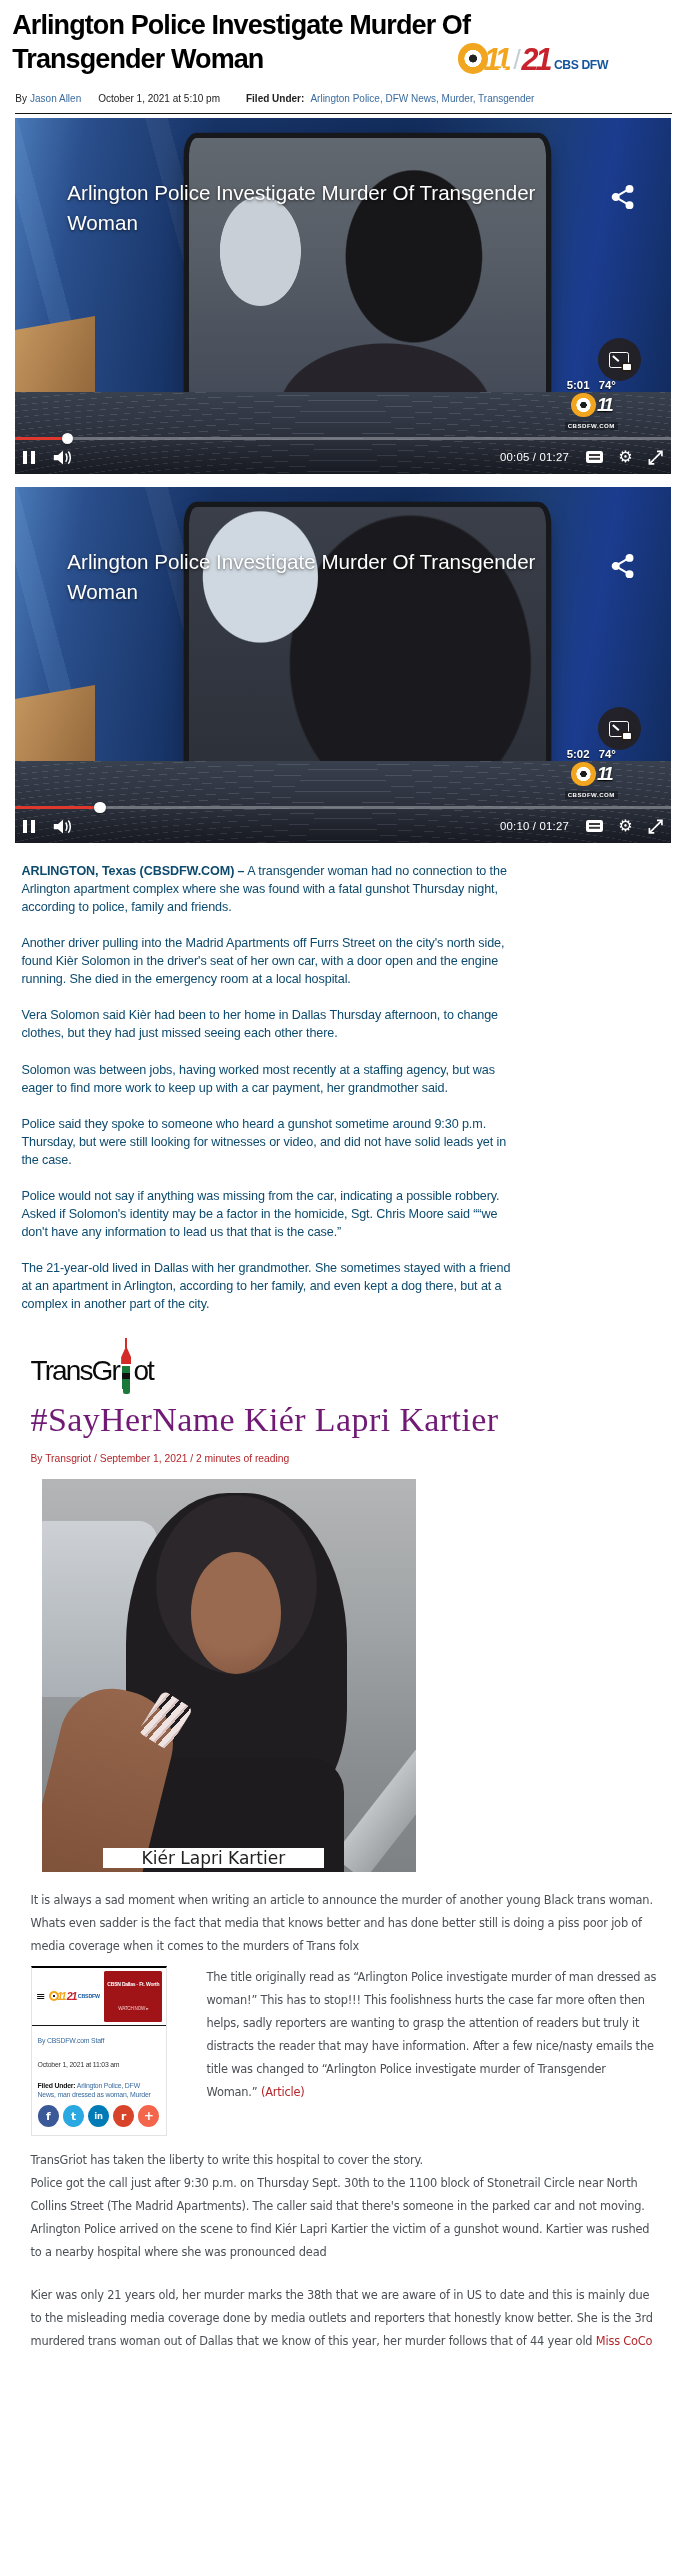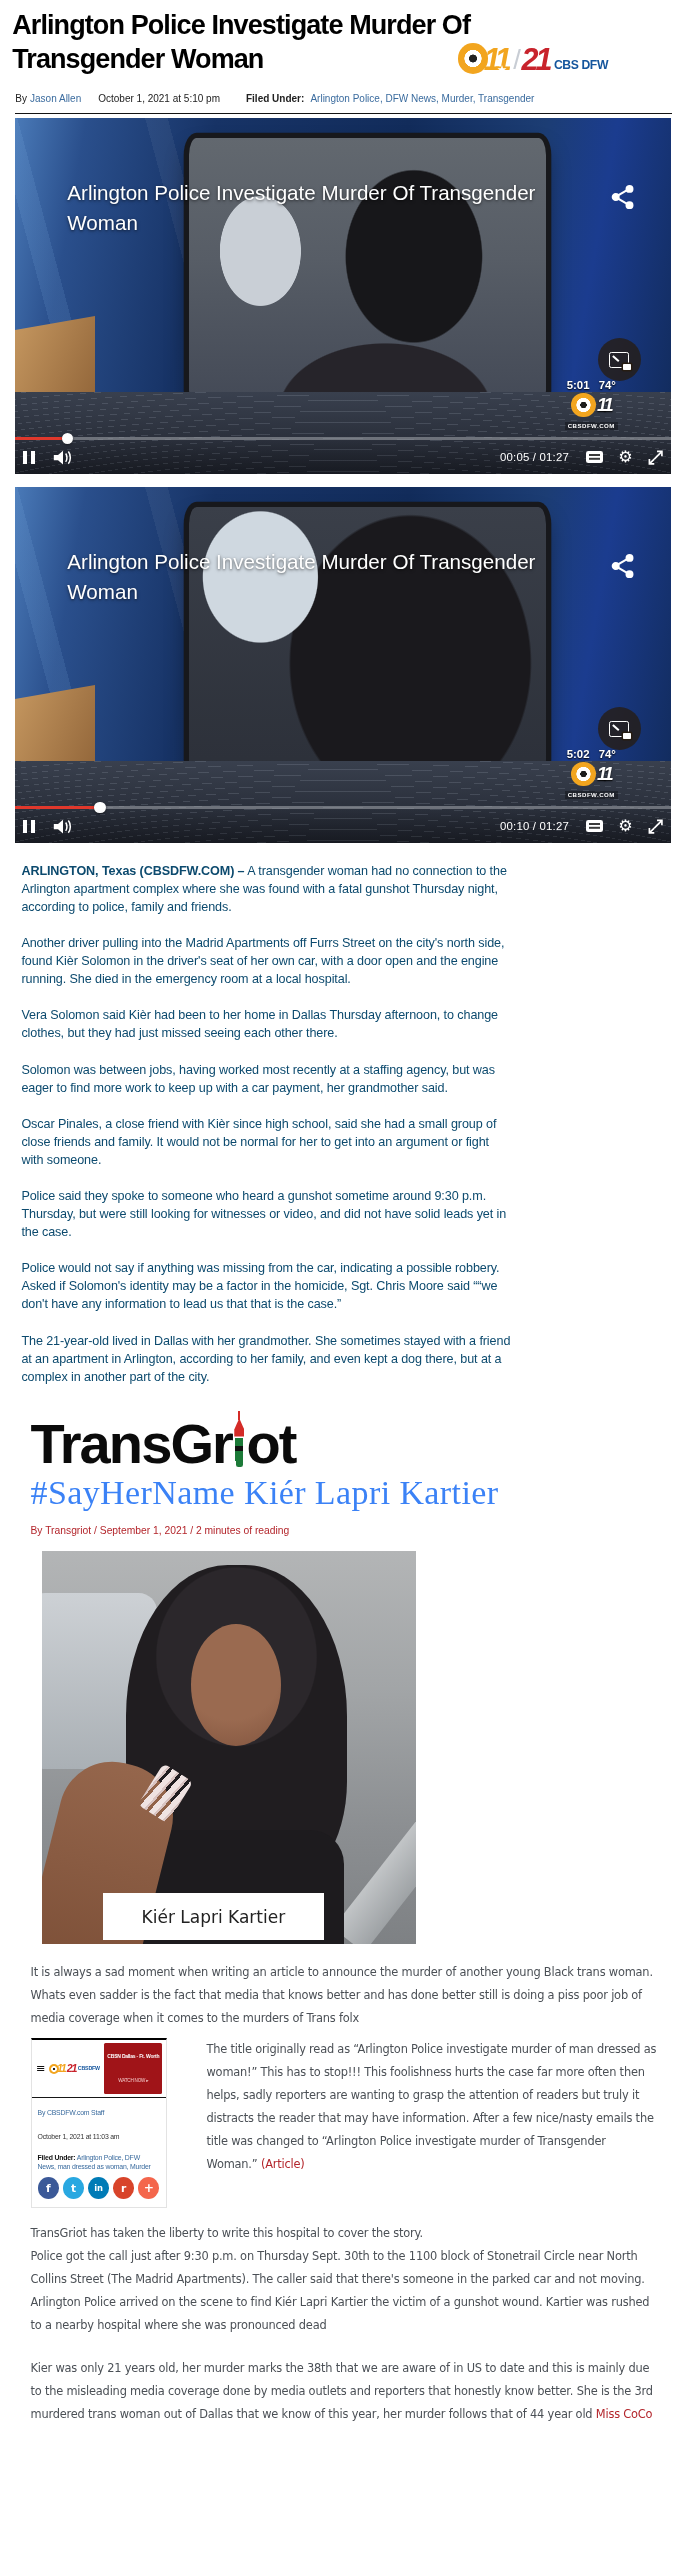--- a/index.html
+++ b/index.html
@@ -94,48 +94,48 @@
   .fs-svg { margin-left:15.3px; }
 
   
   .cbs-article { padding:18.3px 15.3px 0 21.4px; max-width:527px; font-size:12.6px; line-height:18px; color:#0c4a6e; letter-spacing:-0.1px; }
   .cbs-article p { margin-bottom:18.3px; max-width:500px; }
   .cbs-article .lead { font-weight:700; }
 
   
   .blog { padding:4.6px 30.5px 0 30.5px; }
   .tg-logo { display:flex; align-items:flex-end; height:58px; }
-  .tg-word { font-size:56px; font-weight:700; letter-spacing:-1.9px; color:#0b0b0b; line-height:47px; }
+  .tg-word { font-size:28px; font-weight:400; letter-spacing:-1.9px; color:#0b0b0b; line-height:47px; }
   .pen { position:relative; width:10px; height:56px; margin:0 2.3px; align-self:flex-end; }
   .pen .tip { position:absolute; top:0; left:3.8px; width:2.3px; height:9.2px; background:#d42b27; }
   .pen .nib { position:absolute; top:7.6px; left:0; width:10px; height:18.3px; background:#d42b27;
     clip-path:polygon(50% 0, 100% 62%, 100% 100%, 0 100%, 0 62%); }
   .pen .barrel { position:absolute; top:27.5px; left:0.8px; width:8.4px; height:23px; background:#1c7a38; }
   .pen .band { position:absolute; top:35px; left:0.8px; width:8.4px; height:5.3px; background:#111; }
   .pen .cap { position:absolute; top:50px; left:1.5px; width:6.9px; height:6.1px; background:#1c7a38; border-radius:0 0 2.3px 2.3px; }
 
-  .tg-heading { font-family:"Liberation Serif", serif; font-weight:400; font-size:34px; letter-spacing:0.4px; color:#3b82f6; margin-top:6.1px; line-height:40px; }
+  .tg-heading { font-family:"Liberation Serif", serif; font-weight:400; font-size:34px; letter-spacing:0.4px; color:#701a75; margin-top:6.1px; line-height:40px; }
   .tg-byline { margin-top:12.2px; font-size:10.3px; color:#b3252b; }
   a.red-link { color:#b3252b; text-decoration:none; cursor:pointer; }
 
   .tg-photo { position:relative; width:374px; height:393px; margin:15.3px 0 0 11.4px; overflow:hidden;
     background:linear-gradient(180deg,#b3b5b6 0%,#a2a5a7 35%,#8c8f92 70%,#7e8184 100%); }
   .ph-window { position:absolute; left:-15.3px; top:42px; width:130px; height:176px; border-radius:18.3px;
     background:linear-gradient(180deg,#cdd1d5,#aab0b5); }
   .ph-hair { position:absolute; left:84px; top:13.7px; width:221px; height:328px; border-radius:46% 46% 34% 38%;
     background:radial-gradient(60% 45% at 50% 28%, #2b272b 0 60%, #201d20 61%); }
   .ph-face { position:absolute; left:149px; top:73px; width:90px; height:122px; border-radius:50%;
     background:radial-gradient(circle at 45% 38%, #9a6a50 0 55%, #82553f 100%); }
   .ph-body { position:absolute; left:73px; bottom:0; width:229px; height:114px; border-radius:34px 34px 0 0; background:#1d1b1e; }
   .ph-belt { position:absolute; right:-30.5px; bottom:-23px; width:40px; height:252px; background:linear-gradient(90deg,#c2c5c7,#9ea2a5); transform:rotate(38deg); }
   .ph-arm { position:absolute; left:3.8px; bottom:-30.5px; width:114px; height:214px; border-radius:53px 53px 0 0;
     background:linear-gradient(180deg,#95664c,#7d5038); transform:rotate(14deg); }
   .ph-nails { position:absolute; left:82px; top:-4.6px; width:35px; height:49px;
     background:repeating-linear-gradient(100deg, #efe3e2 0 5.3px, #d9c4c2 5.3px 7.6px, rgba(0,0,0,0) 7.6px 10.7px); transform:rotate(18deg); border-radius:6.1px; }
-  .ph-caption { position:absolute; left:61px; bottom:3.8px; width:221px; height:47px; background:#fff;
+  .ph-caption { position:absolute; left:61px; bottom:3.8px; width:221px; height:20px; background:#fff;
     display:flex; align-items:center; justify-content:center; font-family:"DejaVu Sans", sans-serif;
     font-size:17px; color:#222; }
 
   .blog-text { font-family:"DejaVu Sans", sans-serif; font-size:11.4px; letter-spacing:-0.2px; line-height:23px; color:#4b5056; }
   .blog-p1 { margin-top:17px; max-width:634px; }
 
   .blog-row { display:flex; margin-top:7.6px; align-items:flex-start; }
   .blog-p2 { flex:1; margin-left:40px; }
 
   
@@ -340,21 +340,20 @@
         </svg>
     </span>
   </div>
 </div>
 
 <article class="cbs-article">
   <p><span class="lead">ARLINGTON, Texas (CBSDFW.COM) –</span><span> A transgender woman had no connection to the Arlington apartment complex where she was found with a fatal gunshot Thursday night, according to police, family and friends.</span></p>
   <p>Another driver pulling into the Madrid Apartments off Furrs Street on the city's north side, found Kièr Solomon in the driver's seat of her own car, with a door open and the engine running. She died in the emergency room at a local hospital.</p>
   <p>Vera Solomon said Kièr had been to her home in Dallas Thursday afternoon, to change clothes, but they had just missed seeing each other there.</p>
   <p>Solomon was between jobs, having worked most recently at a staffing agency, but was eager to find more work to keep up with a car payment, her grandmother said.</p>
-  <p>Oscar Pinales, a close friend with Kièr since high school, said she had a small group of close friends and family. It would not be normal for her to get into an argument or fight with someone.</p>
   <p>Police said they spoke to someone who heard a gunshot sometime around 9:30 p.m. Thursday, but were still looking for witnesses or video, and did not have solid leads yet in the case.</p>
   <p>Police would not say if anything was missing from the car, indicating a possible robbery. Asked if Solomon's identity may be a factor in the homicide, Sgt. Chris Moore said ““we don't have any information to lead us that that is the case.”</p>
   <p>The 21-year-old lived in Dallas with her grandmother. She sometimes stayed with a friend at an apartment in Arlington, according to her family, and even kept a dog there, but at a complex in another part of the city.</p>
 </article>
 
 <section class="blog">
 
   <div class="tg-logo">
     <span class="tg-word">TransGr</span>
     <span class="pen">

